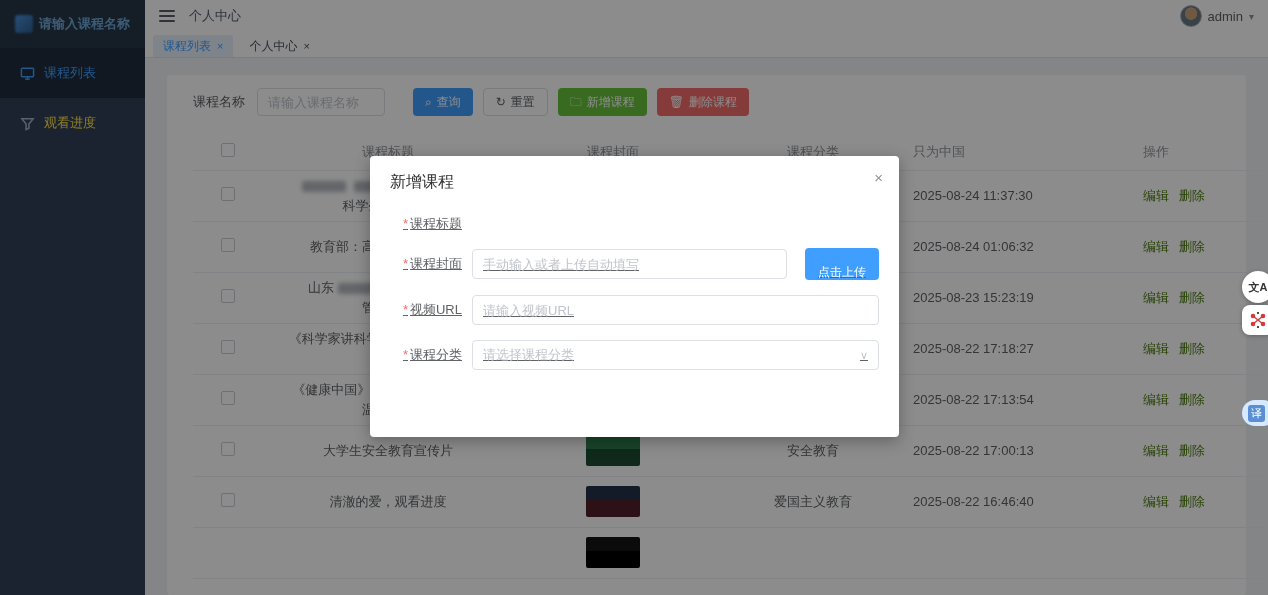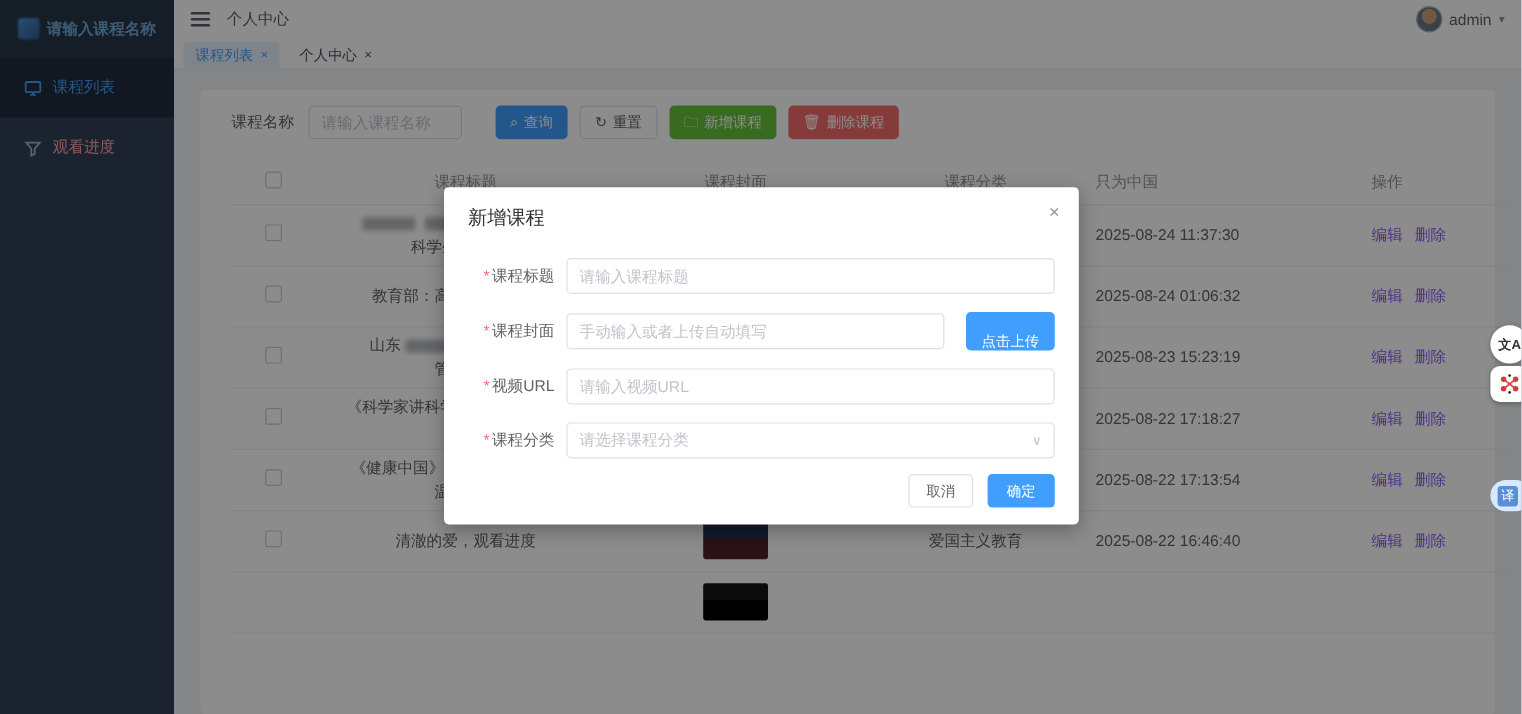--- a/index.html
+++ b/index.html
@@ -5,21 +5,21 @@
   * { margin:0; padding:0; box-sizing:border-box; }
   html,body { width:1268px; height:595px; overflow:hidden; }
   body { font-family:"Liberation Sans","DejaVu Sans",sans-serif; font-size:13px; color:#606266; background:#f0f2f5; }
   .app { position:relative; width:1268px; height:595px; overflow:hidden; background:#f0f2f5; }
 
   
   .sidebar { position:absolute; left:0; top:0; width:145px; height:595px; background:#304156; z-index:1; }
   .logo { height:48px; display:flex; align-items:center; justify-content:center; gap:6px; background:#273646; }
   .logo-mark { width:18px; height:18px; border-radius:3px; background:linear-gradient(135deg,#4a90d9,#2c5d8f); filter:blur(1px); }
   .logo-text { color:#6ea8d8; font-size:13px; font-weight:bold; white-space:nowrap; }
-  .menu-item { height:50px; display:flex; align-items:center; padding-left:20px; gap:9px; color:#fca5a5; cursor:pointer; }
+  .menu-item { height:50px; display:flex; align-items:center; padding-left:20px; gap:9px; color:#fde047; cursor:pointer; }
   .menu-item svg { width:15px; height:15px; stroke:#9fb3c8; fill:none; stroke-width:1.6; }
   .menu-item.active { background:#1f2d3d; color:#409eff; }
   .menu-item.active svg { stroke:#409eff; }
 
   
   .main { position:absolute; left:145px; top:0; right:0; bottom:0; }
   .topbar { height:32px; background:#fff; display:flex; align-items:center; padding:0 14px; }
   .hamburger { width:16px; height:12px; display:flex; flex-direction:column; justify-content:space-between; margin-right:14px; cursor:pointer; }
   .hamburger i { display:block; height:2px; background:#5a5e66; border-radius:1px; }
   .breadcrumb { color:#515a6e; font-size:13px; }
@@ -50,28 +50,28 @@
   
   table.grid { width:100%; border-collapse:collapse; margin-top:18px; table-layout:fixed; }
   .grid th { height:36px; font-weight:normal; color:#909399; border-bottom:1px solid #ebeef5; font-size:13px; }
   .grid td { height:51px; border-bottom:1px solid #ebeef5; text-align:center; color:#606266; font-size:13px; }
   .grid th:nth-child(5), .grid td:nth-child(5),
   .grid th:nth-child(6), .grid td:nth-child(6) { text-align:left; }
   .cb { width:14px; height:14px; border:1px solid #c8ccd4; border-radius:2px; background:#fff; display:inline-block; cursor:pointer; }
   .tline { line-height:20px; white-space:nowrap; }
   .redact { display:inline-block; height:11px; width:46px; background:#a8adb5; border-radius:2px; filter:blur(2px); margin:0 4px; vertical-align:middle; opacity:.85; }
   .thumb { width:54px; height:31px; margin:0 auto; border-radius:2px; }
-  .oplink { color:#8b5cf6; text-decoration:none; margin-right:10px; cursor:pointer; }
+  .oplink { color:#4d7c0f; text-decoration:none; margin-right:10px; cursor:pointer; }
 
   
   .overlay { position:absolute; inset:0; background:rgba(0,0,0,0.45); z-index:5; }
   .modal { position:absolute; left:370px; top:156px; width:529px; height:281px; background:#fff; border-radius:4px; box-shadow:0 4px 16px rgba(0,0,0,.3); z-index:10; padding:16px 20px; }
   .modal-title { font-size:16px; color:#303133; }
   .modal-close { position:absolute; right:16px; top:14px; color:#909399; font-size:15px; cursor:pointer; line-height:1; }
-  .form { margin-top:22px; }
+  .form { margin-top:22px;text-decoration:underline; }
   .form-row { display:flex; align-items:center; margin-bottom:15px; }
   .form-label { width:82px; text-align:right; padding-right:10px; color:#606266; font-size:13px; flex:none; }
   .req { color:#f56c6c; margin-right:2px; }
   .form-ctl { flex:1; height:30px; border:1px solid #dcdfe6; border-radius:4px; display:flex; align-items:center; padding:0 10px; color:#c0c4cc; background:#fff; }
   .form-ctl input { border:none; outline:none; width:100%; font-size:13px; color:#606266; background:transparent; }
   .form-ctl input::placeholder { color:#c0c4cc; }
   .upload-row .form-ctl { margin-right:18px; }
   .btn-upload { height:25px; flex:none; padding:16px 13px; background:#409eff; color:#fff; border:none; border-radius:4px; font-size:12px; cursor:pointer; }
   .select-arrow { color:#c0c4cc; font-size:11px; margin-left:auto; }
   .modal-footer { position:absolute; right:20px; bottom:14px; display:flex; gap:12px; }
@@ -242,20 +242,32 @@
                 <td>
                   <div class="thumb" style="background: linear-gradient(rgb(122, 122, 122) 0px, rgb(122, 122, 122) 45%, rgb(154, 154, 154) 45%);"></div>
                 </td>
                 <td></td>
                 <td>2025-08-22 17:13:54</td>
                 <td><a class="oplink">编辑</a><a class="oplink">删除</a></td>
               </tr>
               <tr>
                 <td><span class="cb"></span></td>
                 <td>
+                  <div class="tline">大学生安全教育宣传片</div>
+                </td>
+                <td>
+                  <div class="thumb" style="background: linear-gradient(rgb(46, 125, 78) 0px, rgb(46, 125, 78) 45%, rgb(29, 76, 48) 45%);"></div>
+                </td>
+                <td>安全教育</td>
+                <td>2025-08-22 17:00:13</td>
+                <td><a class="oplink">编辑</a><a class="oplink">删除</a></td>
+              </tr>
+              <tr>
+                <td><span class="cb"></span></td>
+                <td>
                   <div class="tline">清澈的爱，观看进度</div>
                 </td>
                 <td>
                   <div class="thumb" style="background: linear-gradient(rgb(35, 48, 74) 0px, rgb(35, 48, 74) 45%, rgb(80, 31, 40) 45%);"></div>
                 </td>
                 <td>爱国主义教育</td>
                 <td>2025-08-22 16:46:40</td>
                 <td><a class="oplink">编辑</a><a class="oplink">删除</a></td>
               </tr>
               <tr>
@@ -276,23 +288,20 @@
   </div>
 
   <div class="overlay"></div>
 
   <div class="modal">
     <div class="modal-title">新增课程</div>
     <span class="modal-close">×</span>
     <div class="form">
       <div class="form-row">
         <span class="form-label"><i class="req" style="font-style:normal">*</i><span>课程标题</span></span>
-        <span class="form-ctl">
-            <input placeholder="请输入课程标题" style="">
-          </span>
       </div>
       <div class="form-row upload-row">
         <span class="form-label"><i class="req" style="font-style:normal">*</i><span>课程封面</span></span>
         <span class="form-ctl">
             <input placeholder="手动输入或者上传自动填写" style="">
           </span>
         <button class="btn-upload">点击上传</button>
       </div>
       <div class="form-row">
         <span class="form-label"><i class="req" style="font-style:normal">*</i><span>视频URL</span></span>
@@ -300,24 +309,20 @@
             <input placeholder="请输入视频URL" style="">
           </span>
       </div>
       <div class="form-row">
         <span class="form-label"><i class="req" style="font-style:normal">*</i><span>课程分类</span></span>
         <span class="form-ctl">
           <span>请选择课程分类</span>
           <span class="select-arrow">∨</span>
         </span>
       </div>
-    </div>
-    <div class="modal-footer">
-      <button class="btn-cancel">取消</button>
-      <button class="btn-ok">确定</button>
     </div>
   </div>
 
   <div class="float-circle">
     <span>文A</span>
   </div>
   <div class="float-square">
     <svg width="18" height="18" viewBox="0 0 18 18">
       <g stroke="#d83a3a" stroke-width="1.4" fill="#d83a3a">
         <circle cx="4" cy="5" r="1.6"></circle>

